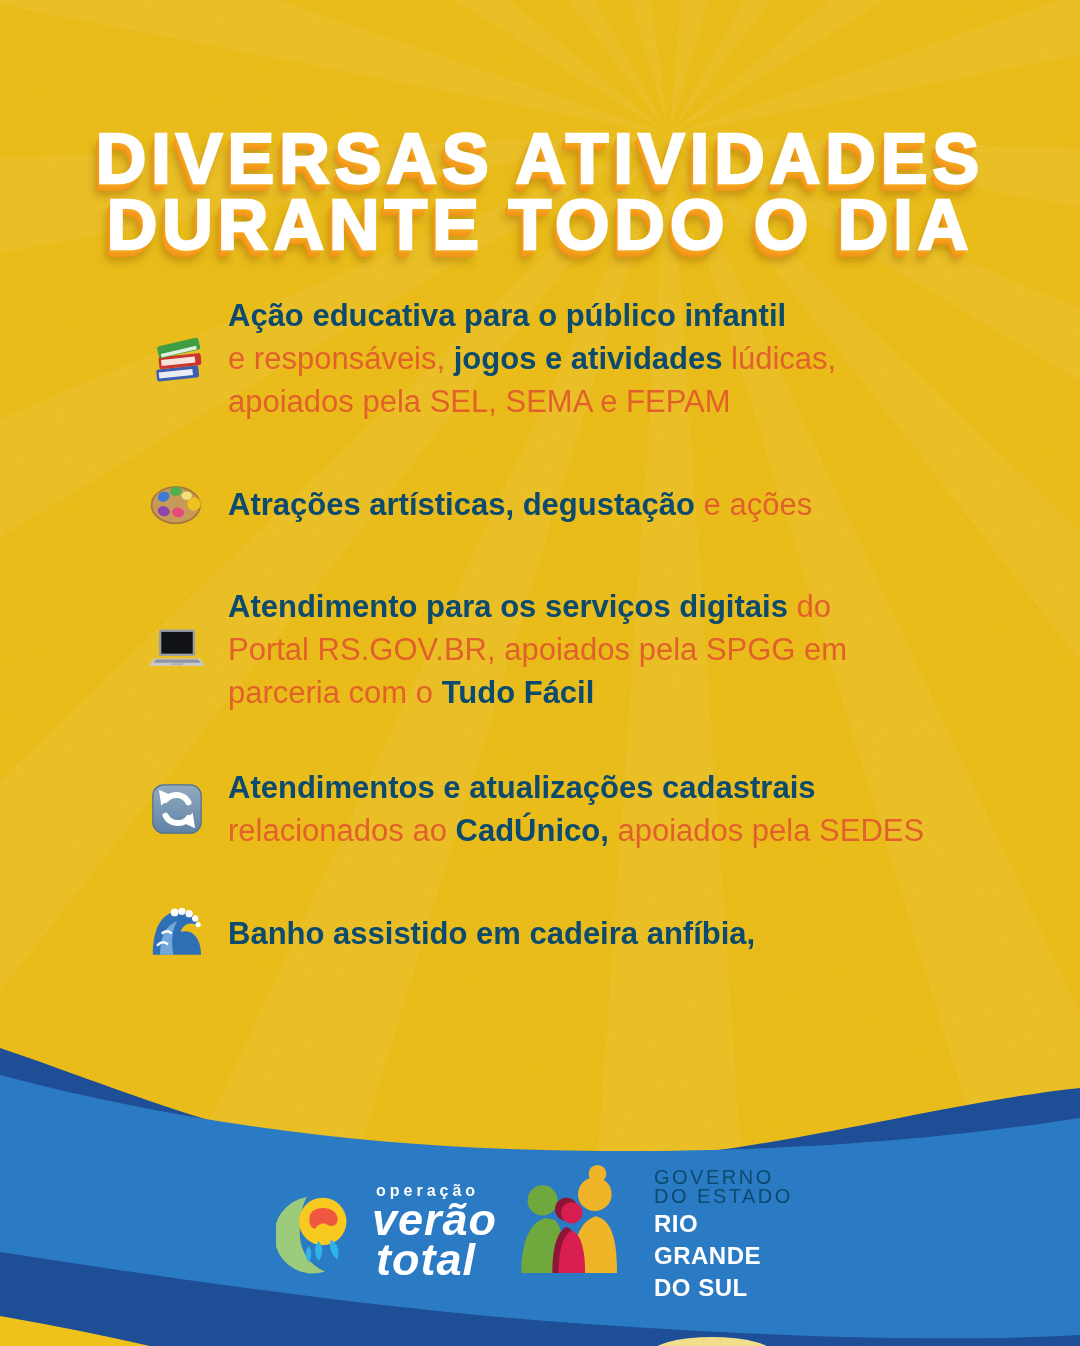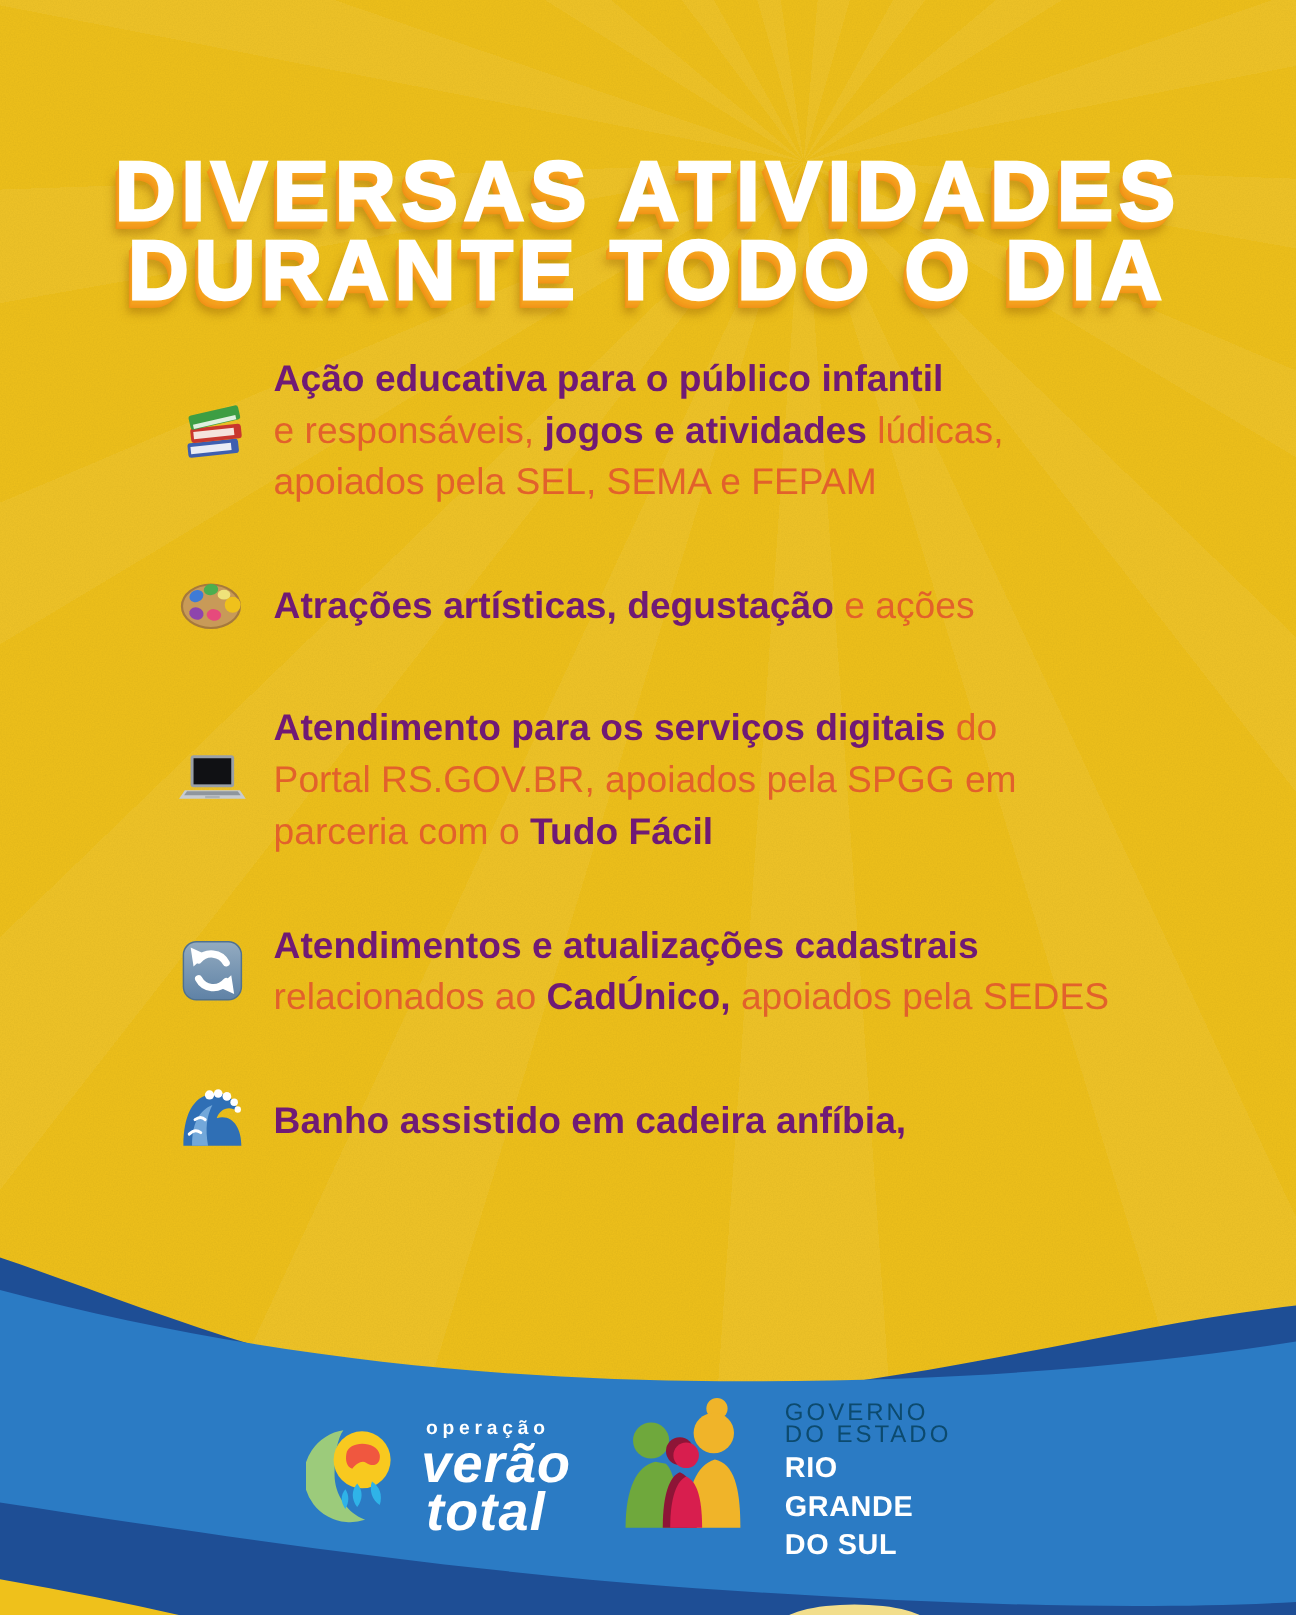--- a/index.html
+++ b/index.html
@@ -41,29 +41,29 @@
   .activity{
     display:flex;align-items:center;gap:20px;margin-bottom:52px;
   }
   .activity .icon-box{
     flex:0 0 62px;display:flex;align-items:center;justify-content:center;
   }
   .activity .icon-box svg{width:58px;height:58px;display:block;}
   .activity .text{
     color:#E2612B;font-size:31px;line-height:43px;font-weight:400;
   }
-  .activity .text .seg-b{font-weight:bold;color:#701a75;}
+  .activity .text .seg-b{font-weight:bold;color:#0c4a6e;}
   .activity .line{white-space:nowrap;}
 
   
   .waves{position:absolute;left:0;bottom:0;width:1080px;height:346px;z-index:1;}
 
   
   .footer{position:absolute;left:0;bottom:0;width:1080px;height:346px;z-index:4;}
-  .verao-logo{position:absolute;left:255px;top:178px;display:flex;gap:14px;align-items:flex-start;}
+  .verao-logo{position:absolute;left:276px;top:178px;display:flex;gap:14px;align-items:center;}
   .verao-emblem{width:82px;height:84px;margin-top:8px;}
   .verao-text{color:#fff;}
   .verao-pretitle{font-size:16px;letter-spacing:4px;font-weight:bold;margin:4px 0 0 4px;}
   .verao-script{font-size:45px;line-height:40px;font-weight:bold;font-style:italic;letter-spacing:1px;}
   .verao-script.second{margin-left:4px;}
 
   .gov-logo{position:absolute;left:516px;top:158px;display:flex;gap:14px;align-items:flex-start;}
   .gov-people{width:124px;height:122px;}
   .gov-text{color:#fff;margin-top:10px;}
   .gov-small{font-size:20px;letter-spacing:2.5px;line-height:19px;font-weight:400;color:#0c4a6e;}

